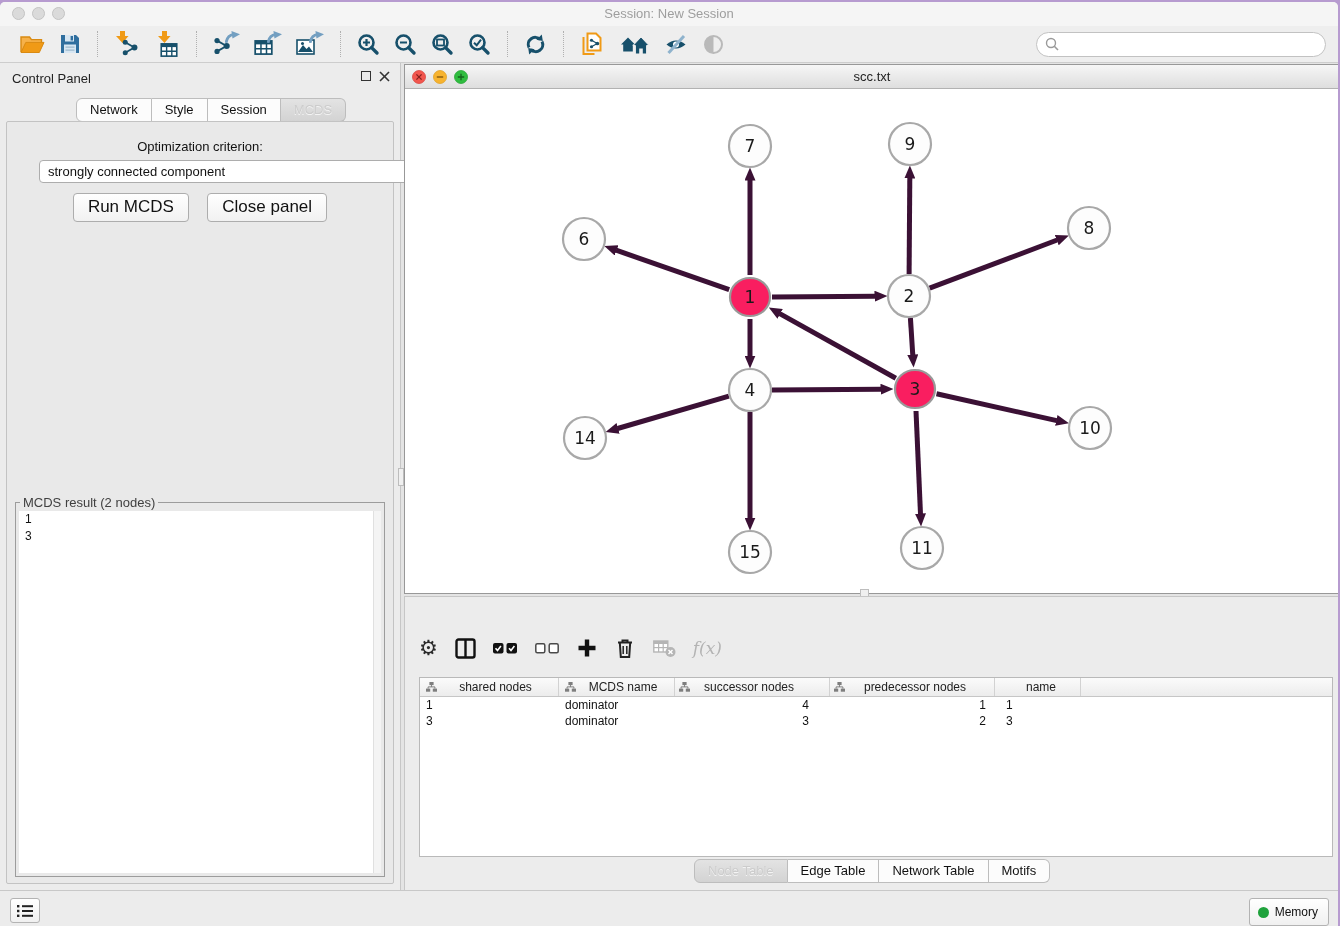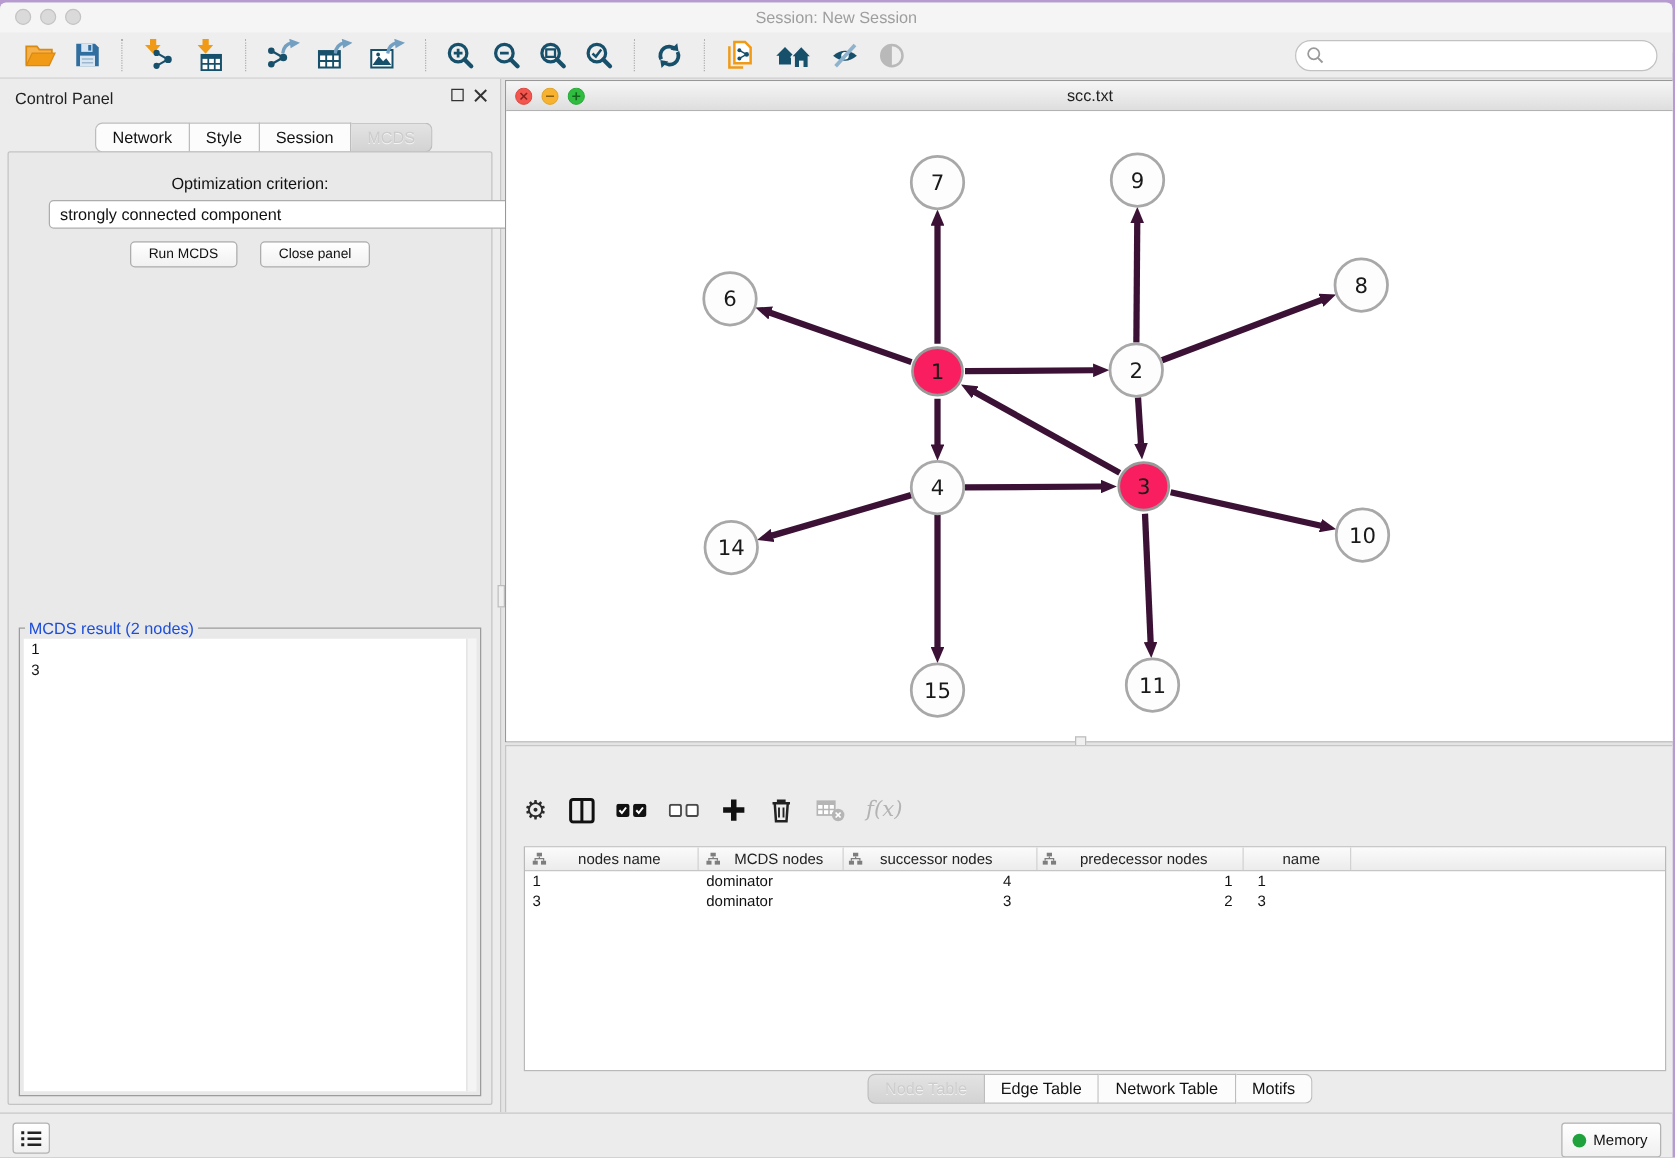--- a/index.html
+++ b/index.html
@@ -27,23 +27,23 @@
   .cp-tabs { position:absolute; left:76px; top:35px; display:flex; }
   .tab { font-size:13px; padding:3px 13px 4px; background:#fcfcfc; border:1px solid #bdbdbd; border-left:none; color:#111; cursor:pointer; white-space:nowrap; }
   .tab.first { border-left:1px solid #bdbdbd; border-radius:6px 0 0 6px; }
   .tab.last  { border-radius:0 6px 6px 0; }
   .tab.pressed { background:linear-gradient(#e3e3e3,#d3d3d3); color:#cccccc; text-shadow:0 1px 0 #f4f4f4;text-align:center; }
   .cp-inner { position:absolute; left:6px; top:58px; width:388px; bottom:6px; background:#e9e9e9; border:1px solid #c3c3c3; border-radius:2px; }
   .opt-label { position:absolute; left:0; right:0; top:17px; text-align:center; font-size:13px; color:#111; }
   .dropdown { position:absolute; left:32px; top:38px; width:384px; height:23px; background:#fff; border:1px solid #adadad; border-radius:4px; display:flex; align-items:center; padding:0 8px; font-size:13px; color:#111; cursor:pointer; }
   .dropdown .dd-text { flex:1; }
   .cp-buttons { position:absolute; left:0; right:0; top:71px; text-align:center; }
-  .cp-btn { font-size:11px; padding:3px 14px 4px; background:linear-gradient(#ffffff,#f1f1f1); border:1px solid #adadad; border-radius:4px; margin:0 7px; color:#111; cursor:pointer; font-family:"Liberation Sans",sans-serif; }
+  .cp-btn { font-size:17px; padding:3px 14px 4px; background:linear-gradient(#ffffff,#f1f1f1); border:1px solid #adadad; border-radius:4px; margin:0 7px; color:#111; cursor:pointer; font-family:"Liberation Sans",sans-serif; }
   .result-box { position:absolute; left:8px; right:8px; top:373px; bottom:6px; border:1px solid #9c9c9c; padding:0; }
-  .result-box legend { font-size:13px; color:#1d4ed8; margin-left:4px; padding:0 3px;margin-top:16px; }
+  .result-box legend { font-size:13px; color:#404040; margin-left:4px; padding:0 3px;margin-top:16px; }
   .result-area { position:absolute; left:3px; right:3px; top:1px; bottom:3px; background:#fff; }
   .result-scroll { position:absolute; right:0; top:0; bottom:0; width:8px; background:#f4f4f4; border-left:1px solid #e0e0e0; }
   .result-line { font-size:12px; color:#111; padding-left:6px; line-height:17px; }
 
   
   .net-window { position:absolute; left:404px; top:62px; width:936px; height:530px; background:#fff; border:1px solid #989898; }
   .net-titlebar { position:absolute; left:0; right:0; top:0; height:24px; background:linear-gradient(#f6f6f6,#dedede); border-bottom:1px solid #b2b2b2; }
   .net-title { position:absolute; left:0; right:0; top:4px; text-align:center; font-size:13px; color:#222; }
   .mac { position:absolute; top:5px; width:14px; height:14px; border-radius:50%; cursor:pointer; }
   .mac svg { position:absolute; left:0; top:0; }
@@ -450,27 +450,27 @@
         <span class="fx-glyph">f(x)</span>
       </button>
     </div>
 
     <div class="tp-table">
       <div class="tp-head">
         <div class="th c0">
           <svg width="11" height="10">
               <use href="#sym-tree" width="11" height="10"></use>
             </svg>
-          <span class="th-label">nodes name</span>
+          <span class="th-label">shared nodes</span>
         </div>
         <div class="th c1">
           <svg width="11" height="10">
               <use href="#sym-tree" width="11" height="10"></use>
             </svg>
-          <span class="th-label">MCDS nodes</span>
+          <span class="th-label">MCDS name</span>
         </div>
         <div class="th c2">
           <svg width="11" height="10">
               <use href="#sym-tree" width="11" height="10"></use>
             </svg>
           <span class="th-label">successor nodes</span>
         </div>
         <div class="th c3">
           <svg width="11" height="10">
               <use href="#sym-tree" width="11" height="10"></use>

